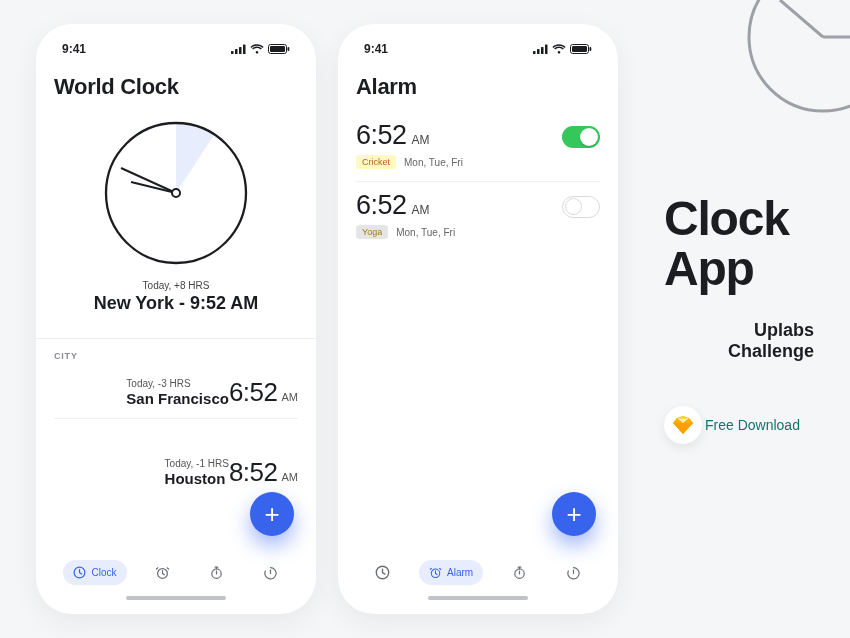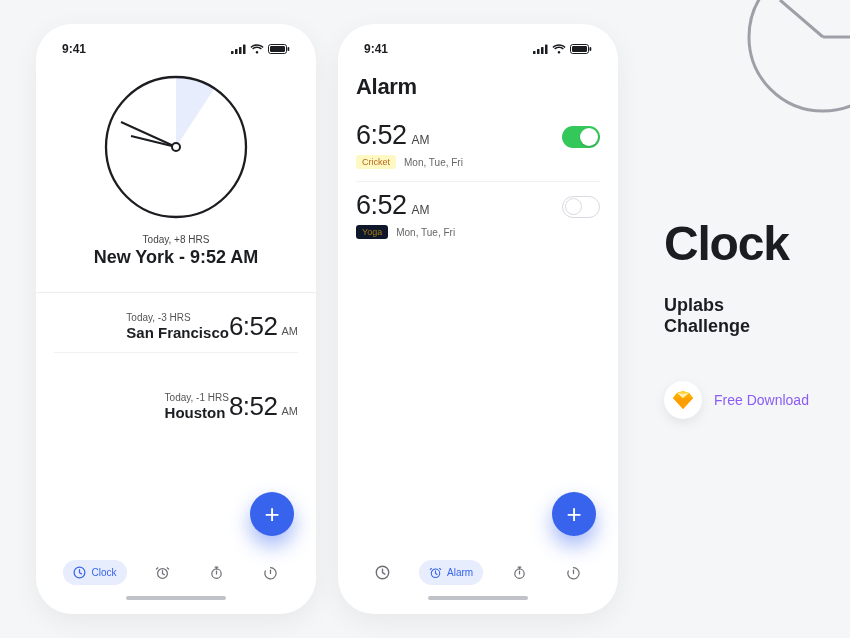--- a/index.html
+++ b/index.html
@@ -132,21 +132,21 @@
     align-items: flex-start;
     padding: 8px 0 12px 0;
     border-bottom: 1px solid #f1f1f3;
   }
   .alarm-time { display:flex; align-items: baseline; gap: 5px;}
   .alarm-time .t { font-size: 27px; font-weight: 400; color: #1b1d21; letter-spacing: -0.5px;}
   .alarm-time .ampm { font-size: 12px; color:#444; font-weight: 500;}
   .alarm-meta { display:flex; align-items:center; gap:8px; margin-top:4px;}
   .tag { font-size: 9px; padding: 2px 6px; border-radius:3px; font-weight:500;}
   .tag.cricket { background: #fef9c3; color:#b5671a;}
-  .tag.yoga { background: #0f172a; color:#a27b16;}
+  .tag.yoga { background: #e5e5e5; color:#a27b16;}
   .days { font-size: 10px; color:#666;}
   .switch {
     width: 38px; height: 22px; border-radius: 11px;
     position: relative; margin-top:6px;
   }
   .switch.on { background: #34c85a;}
   .switch.off { background: #fff; border: 1.5px solid #d9dadf;}
   .switch .knob {
     position:absolute; width:18px; height:18px; border-radius:50%;
     background:#fff; top:2px;
@@ -168,28 +168,29 @@
     font-weight: 800;
     color: #1b1d21;
     letter-spacing: -1.2px;
     line-height: 1.04;
   }
   .sub {
     font-size: 18px;
     color: #1b1d21;
     font-weight: 600;
     margin-top: 26px;
+    text-align: right;
   }
   .download {
     display:flex;
     align-items:center;
-    gap: 12px;
+    gap: 3px;
     margin-top: 44px;
     font-size: 14px;
-    color:#8b5cf6;
+    color:#0f766e;
     font-weight: 500;
   }
   .sketch-badge {
     width: 38px; height: 38px;
     border-radius: 50%;
     background: #fff;
     box-shadow: 0 4px 12px rgba(0,0,0,0.08);
     display:flex; align-items:center; justify-content:center;
   }
   .bg-clock {
@@ -223,35 +224,37 @@
             <path d="M7 9.5c.7 0 1.3-.6 1.3-1.3S7.7 6.9 7 6.9s-1.3.6-1.3 1.3S6.3 9.5 7 9.5zM3.2 5.6C4.2 4.6 5.5 4 7 4s2.8.6 3.8 1.6l1.1-1.1C10.6 3.2 8.9 2.4 7 2.4S3.4 3.2 2.1 4.5l1.1 1.1zM.4 2.9C2.1 1.2 4.4.2 7 .2s4.9 1 6.6 2.7l-1.1 1.1C11.1 2.6 9.2 1.8 7 1.8S2.9 2.6 1.5 4L.4 2.9z" fill="#1b1d21"></path>
           </svg>
         <svg width="22" height="10" viewBox="0 0 22 10">
             <rect x="0.5" y="0.5" width="18" height="9" rx="2.2" fill="none" stroke="#1b1d21" stroke-width="1"></rect>
             <rect x="2" y="2" width="15" height="6" rx="1.2" fill="#1b1d21"></rect>
             <rect x="19.5" y="3" width="1.8" height="4" rx="0.9" fill="#1b1d21"></rect>
           </svg>
       </div>
     </div>
 
+    <div class="title">World Clock</div>
 
     <div class="clockface-wrap">
       <svg width="150" height="150" viewBox="0 0 150 150">
         <path d="M75 75 L75 5 A70 70 0 0 1 113 17 Z" fill="#e7edfd"></path>
         <circle cx="75" cy="75" r="70" fill="none" stroke="#1b1d21" stroke-width="2.3"></circle>
         <line x1="75" y1="75" x2="20" y2="50" stroke="#1b1d21" stroke-width="2"></line>
         <line x1="75" y1="75" x2="30" y2="64" stroke="#1b1d21" stroke-width="2"></line>
         <circle cx="75" cy="75" r="4" fill="#fff" stroke="#1b1d21" stroke-width="2"></circle>
       </svg>
       <div class="offset-label">Today, +8 HRS</div>
       <div class="main-city">New York - 9:52 AM</div>
     </div>
 
     <div class="divider"></div>
 
+    <div class="city-header">CITY</div>
 
     <div class="city-row">
       <div class="city-left">
         <span class="city-offset">Today, -3 HRS</span>
         <span class="city-name">San Francisco</span>
       </div>
       <div class="city-time">
         <span class="t">6:52</span>
         <span class="ampm">AM</span>
       </div>
@@ -387,20 +390,21 @@
             <path d="M8 2.8a6 6 0 1 1-5.5 3.6" fill="none" stroke="#6d6f76" stroke-width="1.3" stroke-linecap="round"></path>
             <path d="M8 5.5v3.5" stroke="#6d6f76" stroke-width="1.3" stroke-linecap="round"></path>
           </svg>
       </div>
     </div>
     <div class="home-indicator"></div>
   </div>
 
   <div class="rightpanel">
     <div class="heading">Clock</div>
+    <div class="heading">App</div>
     <div class="sub">Uplabs Challenge</div>
     <div class="download">
       <div class="sketch-badge">
         <svg width="20" height="18" viewBox="0 0 20 18">
             <path d="M10 0 L16 2 L20 7 L10 18 L0 7 L4 2 Z" fill="#fdb300"></path>
             <path d="M4 2 L10 0 L16 2 L10 7 Z" fill="#fdd231"></path>
             <path d="M0 7 L4 2 L10 7 Z" fill="#fdad00"></path>
             <path d="M20 7 L16 2 L10 7 Z" fill="#fdad00"></path>
             <path d="M0 7 L10 7 L10 18 Z" fill="#fd9f00"></path>
             <path d="M20 7 L10 7 L10 18 Z" fill="#fd9f00"></path>

